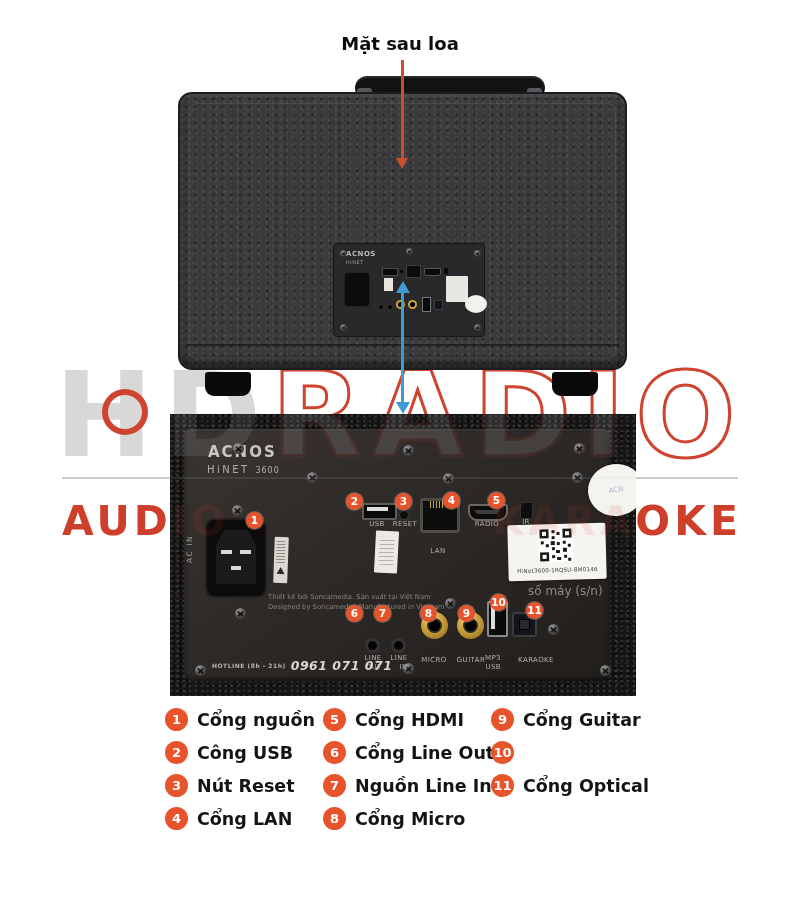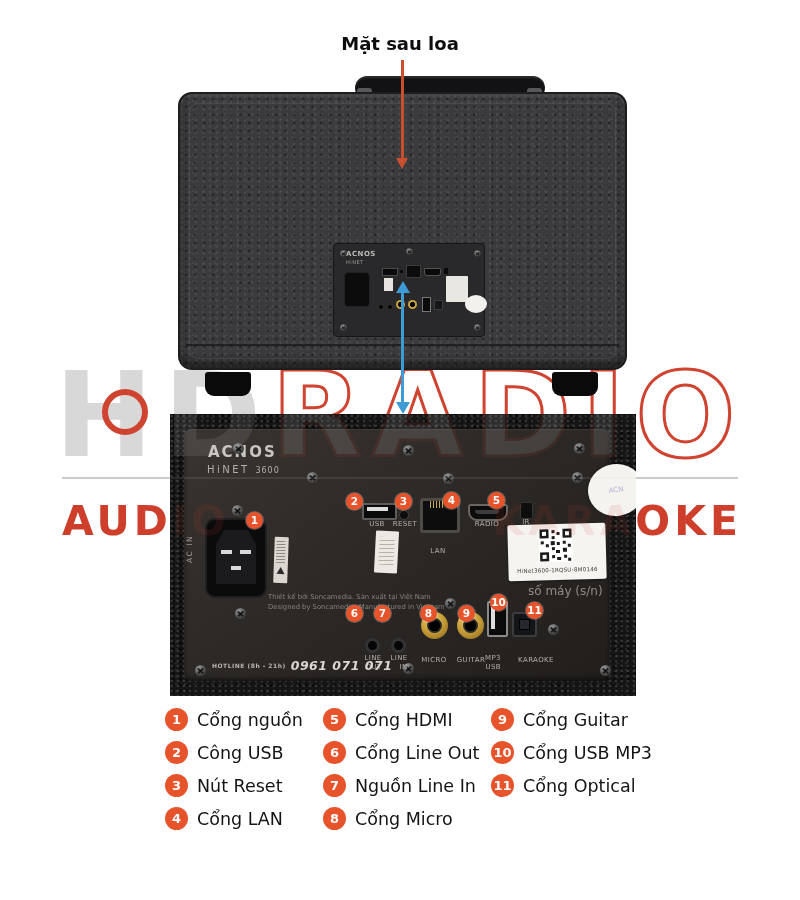--- a/index.html
+++ b/index.html
@@ -57,21 +57,21 @@
   .hdmi i{position:absolute;left:5px;top:4px;width:24px;height:4px;background:#3c3c3c;border-radius:0 0 4px 4px}
   .jack35{position:absolute;width:9px;height:9px;background:#050505;border:3.5px solid #333335;border-radius:50%}
   .jack63{position:absolute;width:27px;height:27px;border-radius:50%;
           background:radial-gradient(circle at 40% 32%,#ecd06a,#bf9433 55%,#8a6a1e 95%);
           display:flex;align-items:center;justify-content:center}
   .jack63 i{width:11px;height:11px;background:#000;border:2px solid #2a2a2a;border-radius:50%}
   .opt{position:absolute;width:21px;height:21px;background:#141519;border:2px solid #3c3c40;border-radius:3px}
   .opt i{position:absolute;left:5px;top:5px;width:9px;height:9px;background:#26282e;border:1px solid #000}
 
   .leg{position:absolute;display:flex;align-items:center;gap:9px;z-index:8}
-  .leg .lbl{font-size:17.5px;font-weight:400;color:#141414;white-space:nowrap}
+  .leg .lbl{font-size:17.5px;font-weight:700;color:#141414;white-space:nowrap}
 
   .tri{width:0;height:0;position:absolute;z-index:8}
 </style>
 </head>
 <body>
 
 <div id="stage">
 
   <div class="wm-layer">
     <div class="wm-brand"><span class="wm-hd">HD</span><span class="wm-radio">RADIO</span></div>
@@ -316,20 +316,19 @@
       <span class="badge lg">8</span>
       <span class="lbl">Cổng Micro</span>
     </div>
 
   <div class="leg" style="left:491px;top:708px">
       <span class="badge lg">9</span>
       <span class="lbl">Cổng Guitar</span>
     </div>
   <div class="leg" style="left:491px;top:741px">
       <span class="badge lg">10</span>
-      <span class="lbl">Cổng USB MP3</span>
     </div>
   <div class="leg" style="left:491px;top:774px">
       <span class="badge lg">11</span>
       <span class="lbl">Cổng Optical</span>
     </div>
 
 </div>
 
 </body></html>

